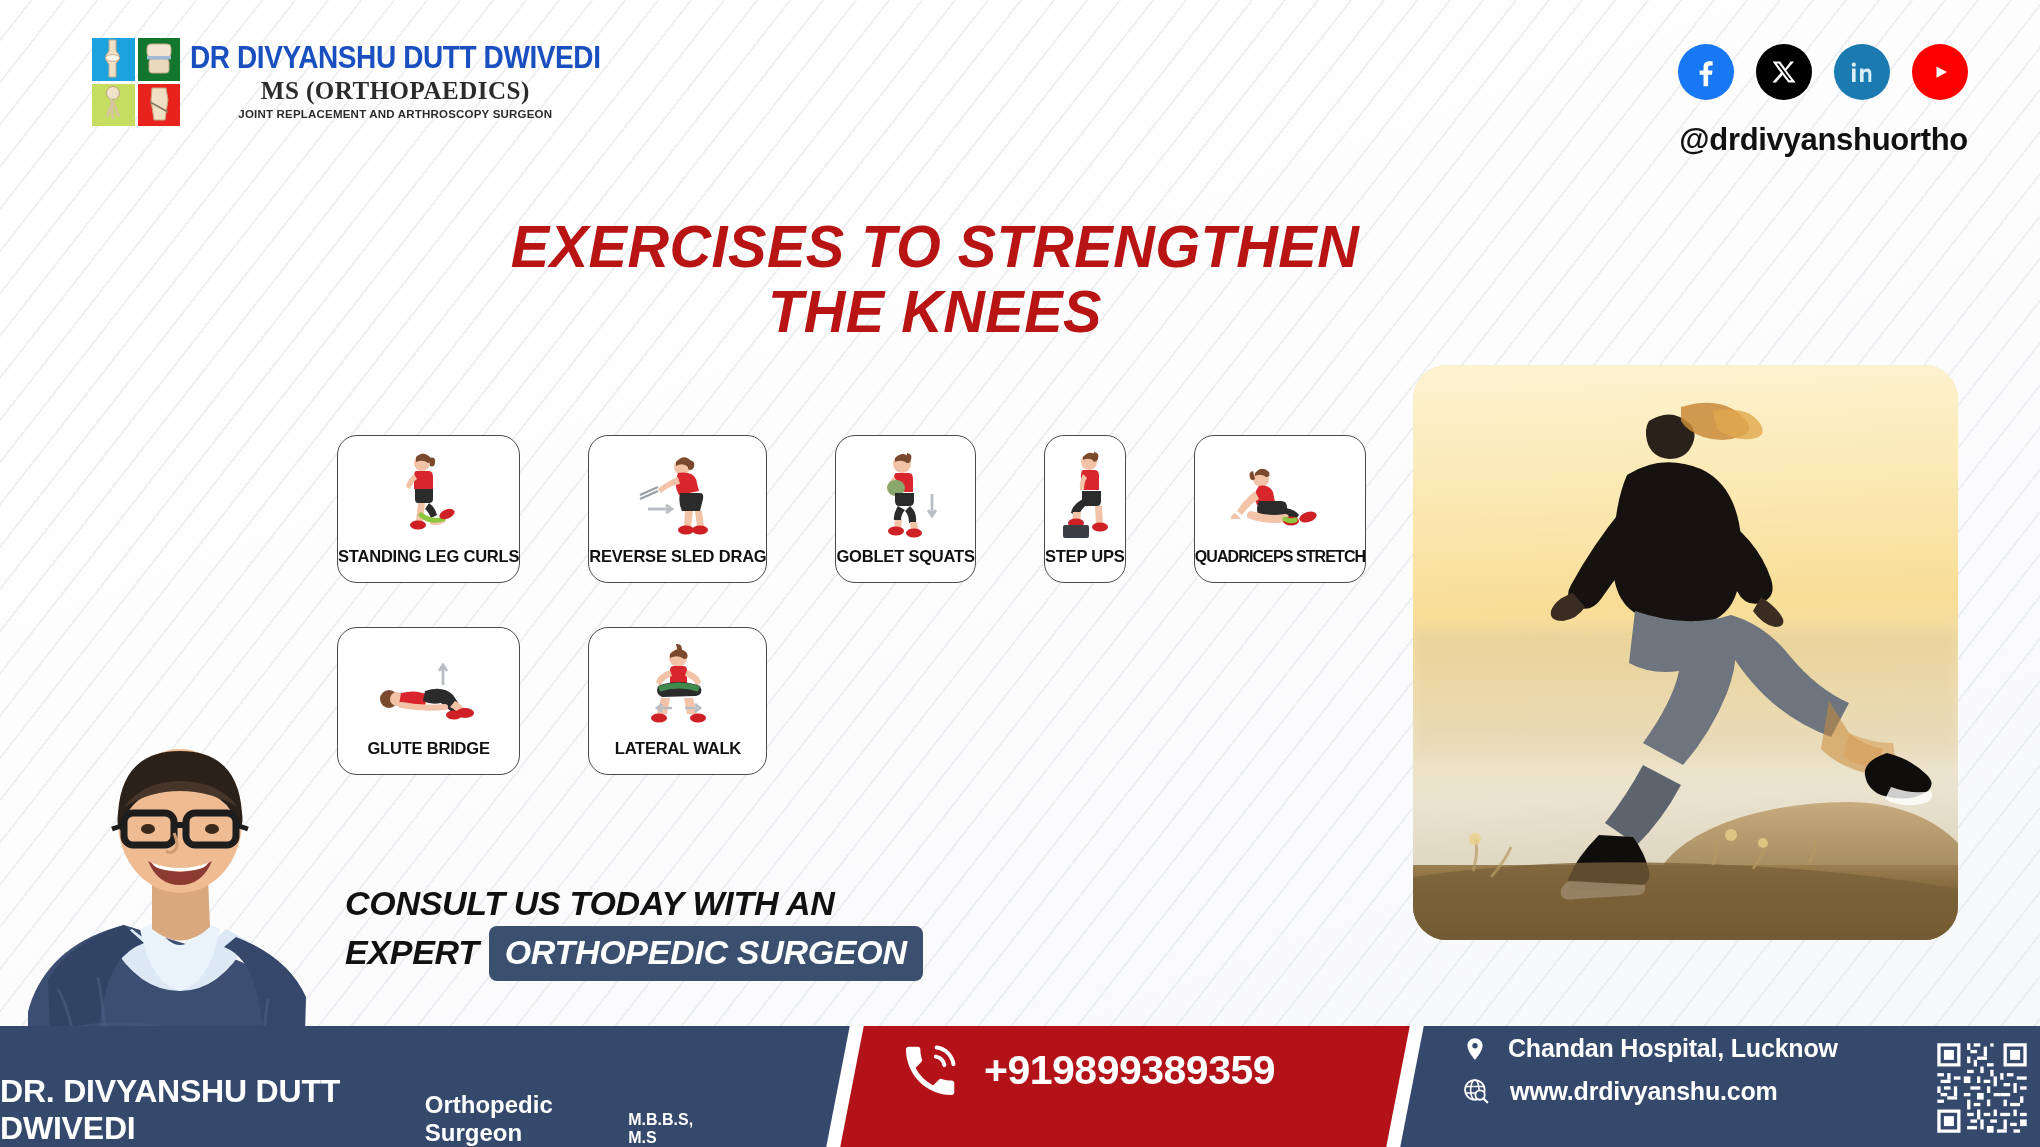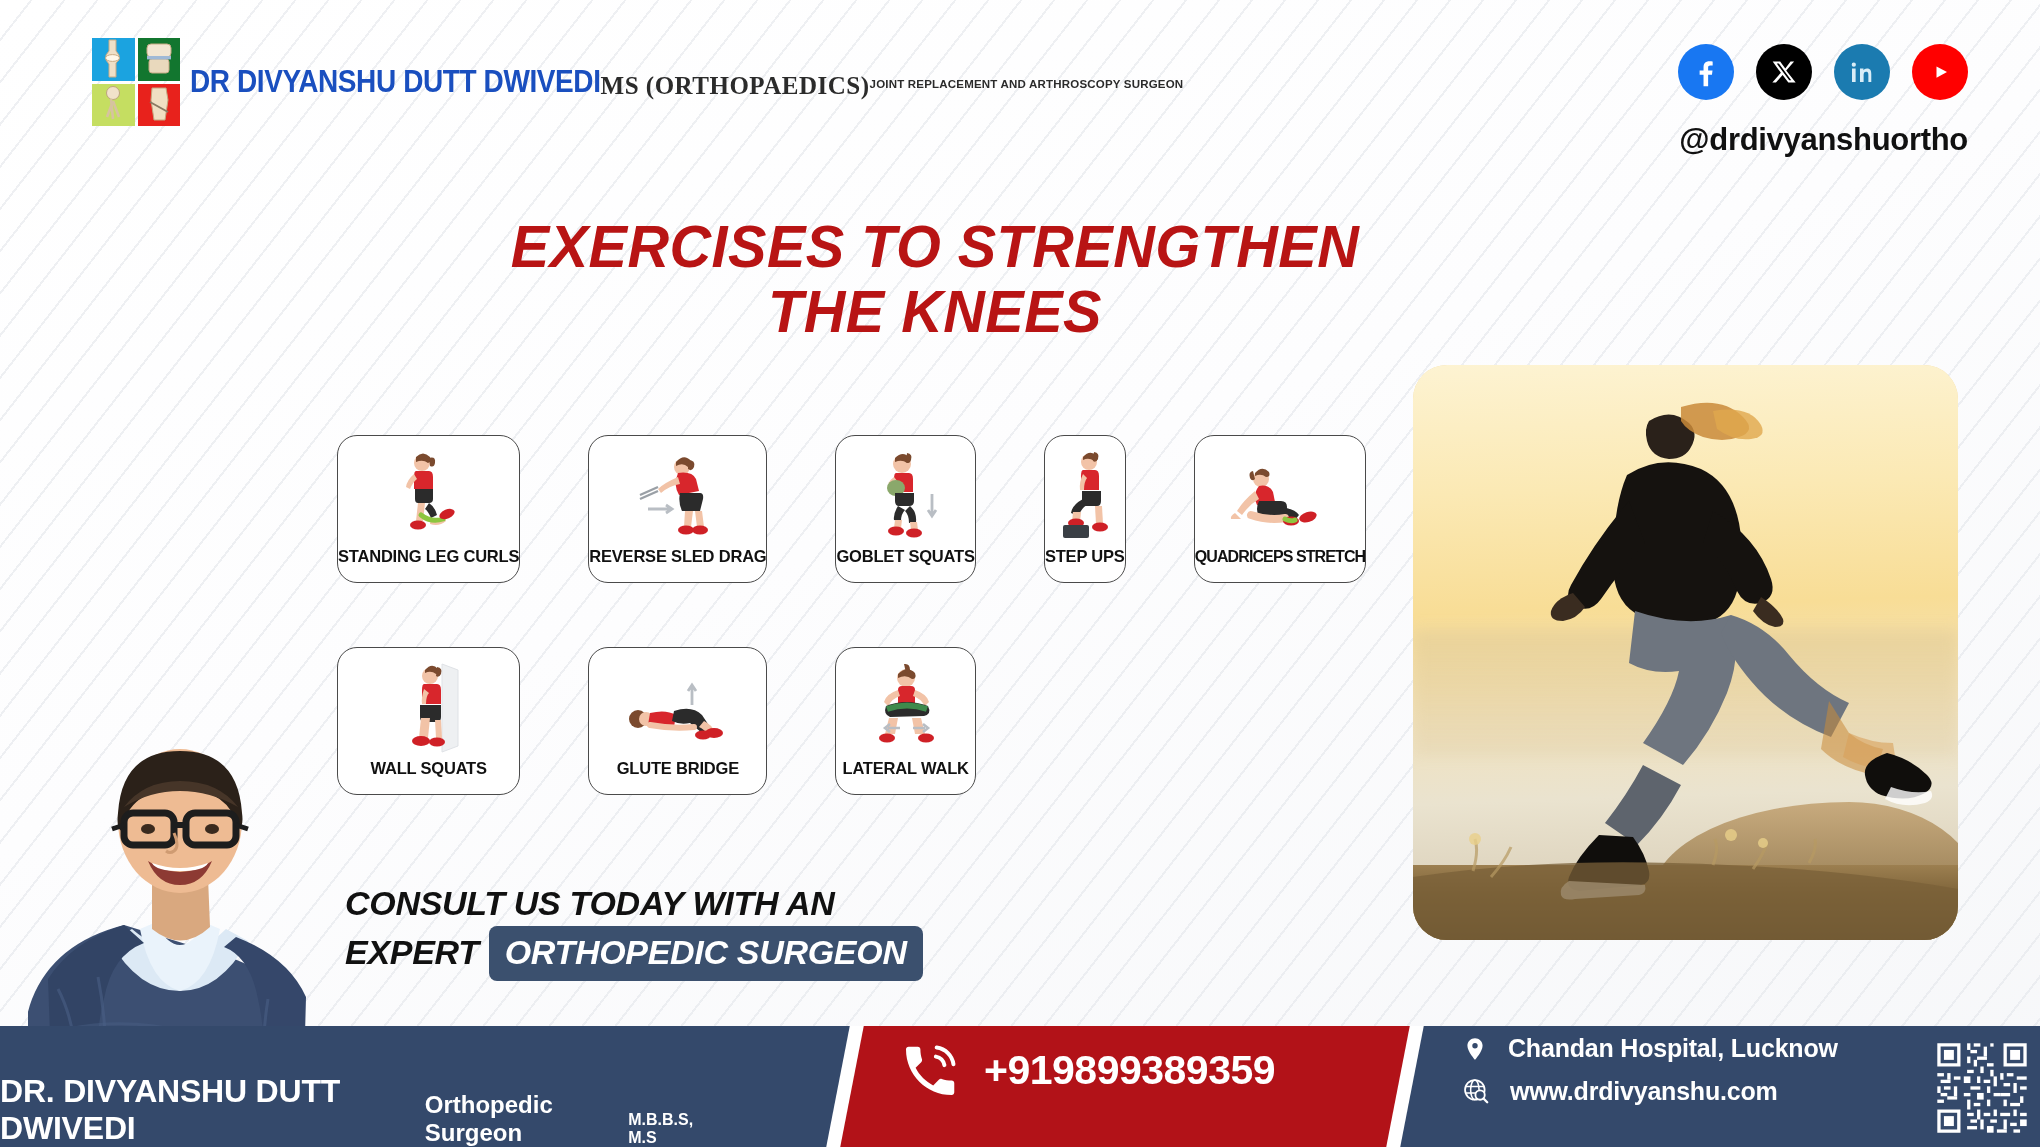--- a/index.html
+++ b/index.html
@@ -20,21 +20,21 @@
 
   
   .logo { position:absolute; left:92px; top:38px; display:flex; align-items:center; gap:10px; }
   .logo-tiles { width:88px; height:88px; display:grid; grid-template-columns:1fr 1fr; grid-template-rows:1fr 1fr; gap:3px; }
   .tile { position:relative; overflow:hidden; }
   .tile.t1 { background:#1ba3e0; }
   .tile.t2 { background:#12762f; }
   .tile.t3 { background:#c5de61; }
   .tile.t4 { background:#e8221c; }
   .bonefig { position:absolute; left:50%; top:50%; transform:translate(-50%,-50%); }
-  .logo-text { display:flex; flex-direction:row; align-items:center; line-height:1; }
+  .logo-text { display:flex; flex-direction:column; align-items:center; line-height:1; }
   .logo-name { font-size:28px; font-weight:bold; color:#1a4fbf; letter-spacing:-.4px; font-family:"Liberation Sans", sans-serif; white-space:nowrap; transform:scaleY(1.15); }
   .logo-deg { font-size:25px; font-weight:bold; color:#2b2b2b; font-family:"Liberation Serif", serif; margin-top:6px; letter-spacing:.5px; }
   .logo-sub { font-size:11.5px; font-weight:bold; color:#2b2b2b; letter-spacing:.2px; margin-top:6px; white-space:nowrap; }
 
   
   .social { position:absolute; right:72px; top:44px; display:flex; gap:22px; }
   .soc { width:56px; height:56px; border-radius:50%; display:flex; align-items:center; justify-content:center; position:relative; }
   .soc.fb { background:#1877f2; }
   .soc.x  { background:#000000; }
   .soc.li { background:#1b7bb0; }
@@ -42,21 +42,21 @@
   .handle { position:absolute; right:72px; top:122px; font-size:31px; font-weight:bold; color:#111; letter-spacing:-.3px; }
 
   
   .title { position:absolute; left:345px; top:215px; width:1180px; text-align:center;
            font-size:60px; font-weight:bold; font-style:italic; color:#b81414;
            line-height:1.08; letter-spacing:.5px; transform:scaleX(.96); transform-origin:center; }
   .title .l2 { display:block; }
 
   
   .grid { position:absolute; left:337px; top:435px; width:1020px; display:grid;
-          grid-template-columns:repeat(5,1fr); gap:64px 68px; }
+          grid-template-columns:repeat(6,1fr); gap:44px 68px; }
   .card { height:148px; border:1.6px solid #4a4a4a; border-radius:20px; background:#ffffff;
           position:relative; display:flex; flex-direction:column; align-items:center; }
   .card-art { flex:1; width:100%; display:flex; align-items:center; justify-content:center; padding-top:8px; }
   .card-label { font-size:16.5px; font-weight:bold; color:#111; letter-spacing:-.2px;
                 white-space:nowrap; padding-bottom:16px; }
   .card-label.wide { letter-spacing:-.9px; font-size:16px; }
 
   
   .cta { position:absolute; left:345px; top:882px; font-size:34px; font-style:italic; font-weight:bold;
          color:#111; line-height:1.28; letter-spacing:-.3px; }

